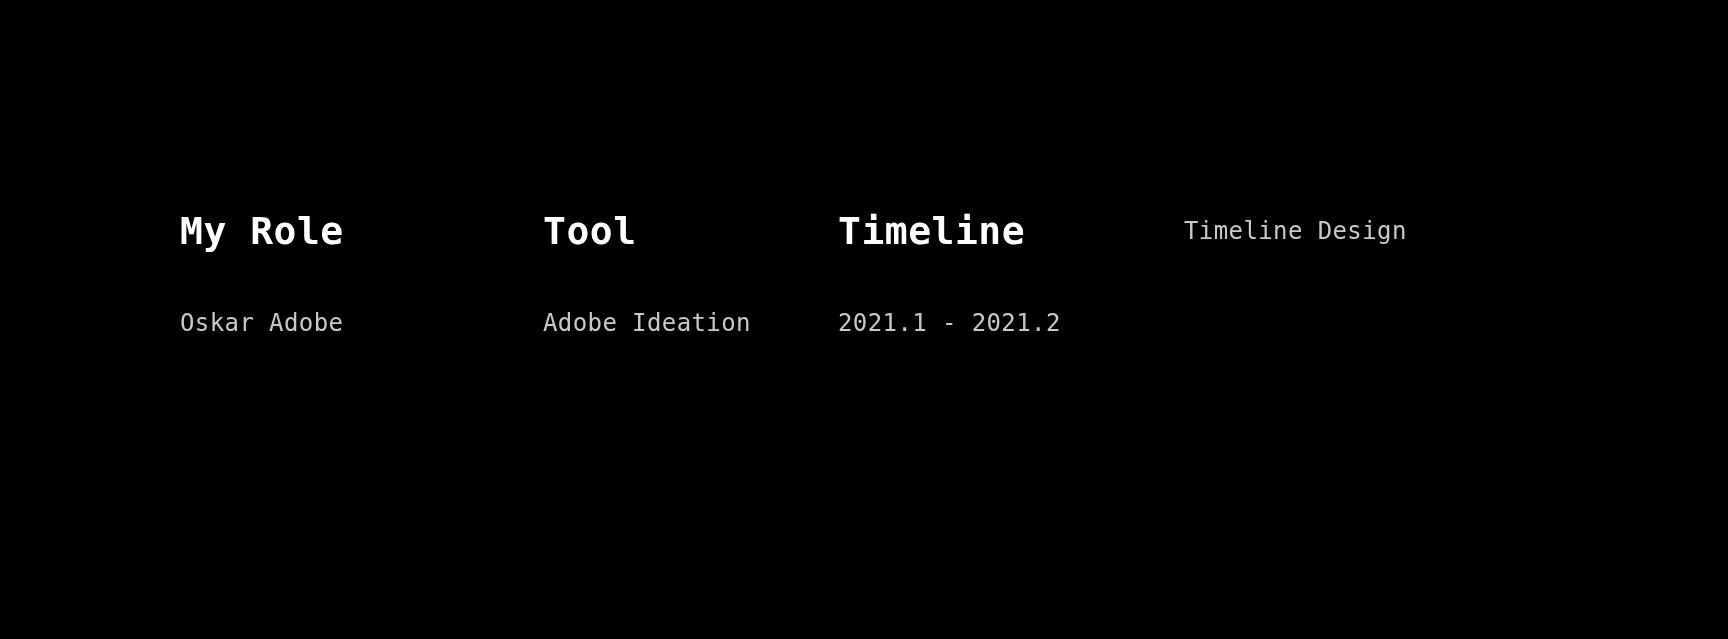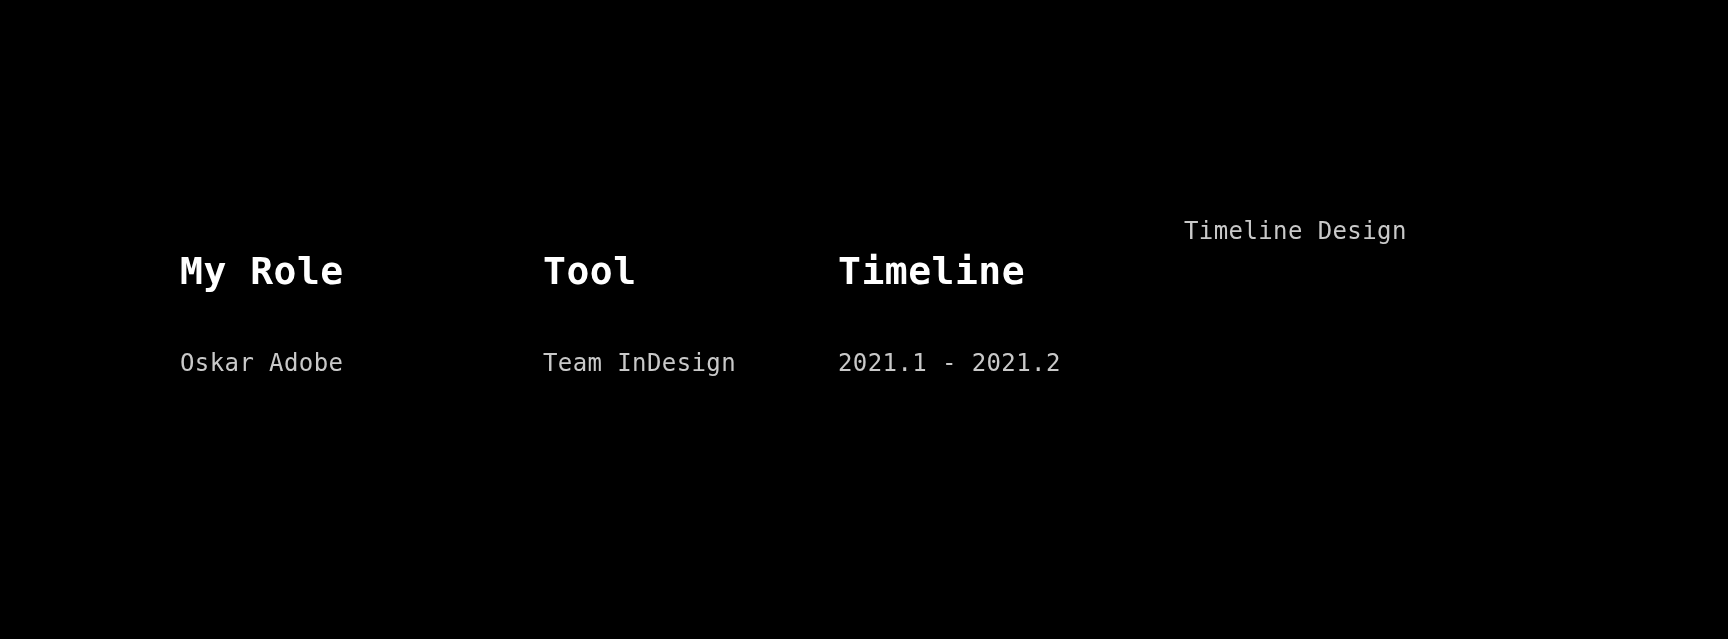--- a/index.html
+++ b/index.html
@@ -38,21 +38,20 @@
 
   .credit-heading {
     font-family: "DejaVu Sans Mono", "Liberation Mono", monospace;
     font-size: 38px;
     font-weight: 700;
     line-height: 1.05;
     color: #ffffff;
     letter-spacing: 0.5px;
     white-space: nowrap;
     padding-bottom: 52px;
-    margin-top: 40px;
   }
 
   .credit-values {
     font-family: "DejaVu Sans Mono", "Liberation Mono", monospace;
     font-size: 24px;
     font-weight: 400;
     line-height: 38px;
     color: #c9c9c9;
     letter-spacing: 0.4px;
     white-space: nowrap;
@@ -78,21 +77,21 @@
 
     <div class="credit-values">
       <span class="credit-value-line">Timeline Design</span>
     </div>
 
     <div class="credit-values">
       <span class="credit-value-line">Oskar Adobe</span>
     </div>
 
     <div class="credit-values">
-      <span class="credit-value-line">Team InDesign</span>
+      <span class="credit-value-line">Adobe Ideation</span>
     </div>
 
     <div class="credit-values">
       <span class="credit-value-line">2021.1 - 2021.2</span>
     </div>
 
   </div>
 </div>
 
 </body></html>

